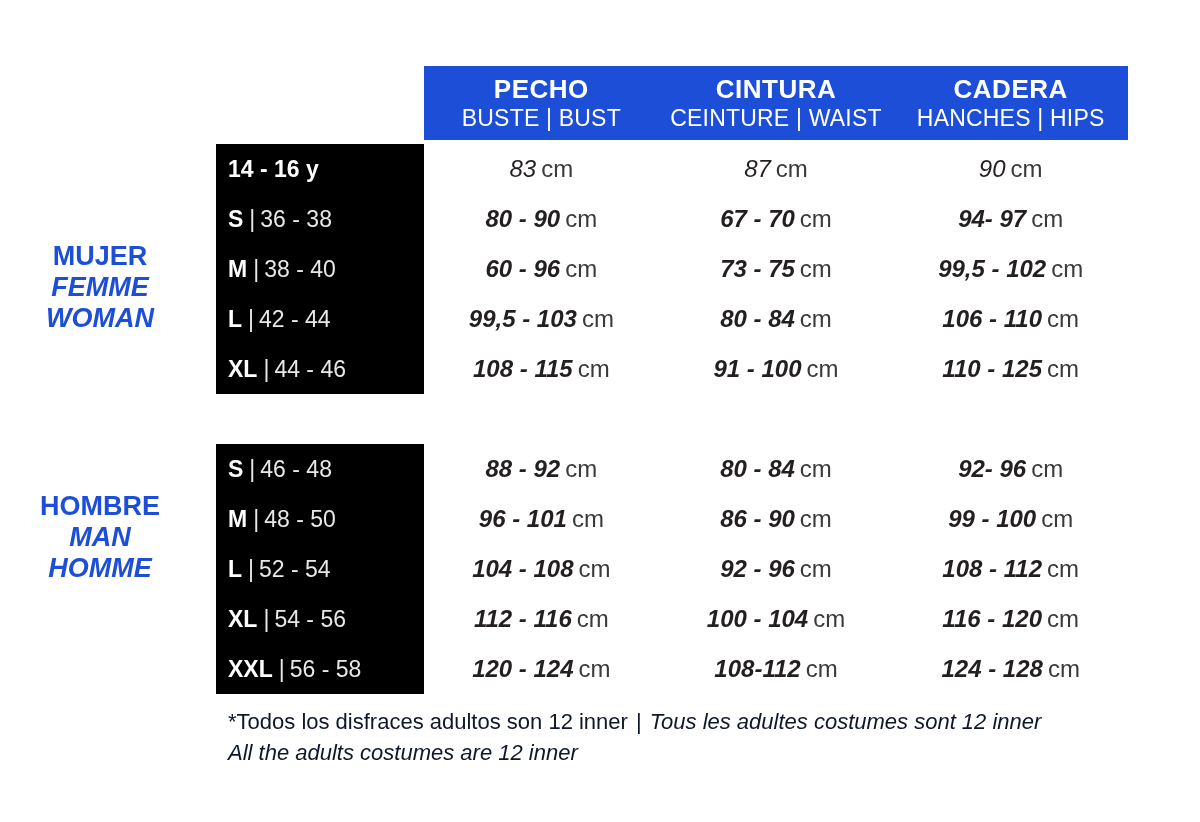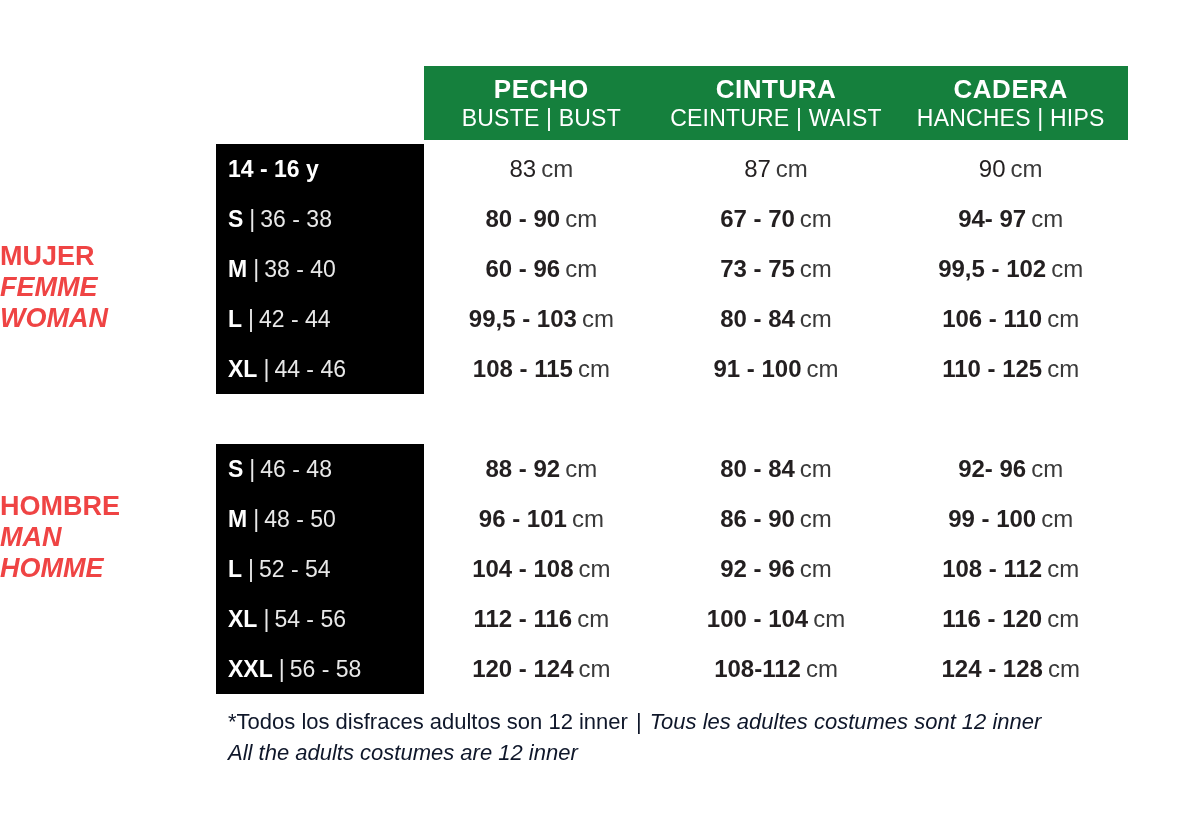--- a/index.html
+++ b/index.html
@@ -21,21 +21,21 @@
     inset: 0;
   }
 
   
   .header-band {
     position: absolute;
     left: 424px;
     top: 66px;
     width: 704px;
     height: 74px;
-    background: #15803d;
+    background: #1d4ed8;
     display: flex;
     align-items: center;
   }
   .header-cell {
     flex: 1 1 0;
     text-align: center;
     color: #ffffff;
     line-height: 1.05;
   }
   .header-cell .h-main {
@@ -49,25 +49,25 @@
     font-weight: normal;
     font-size: 23px;
     letter-spacing: 0.2px;
     margin-top: 2px;
   }
 
   
   .group-label {
     position: absolute;
     width: 200px;
-    text-align: left;
+    text-align: center;
     font-weight: bold;
     font-size: 27px;
     line-height: 1.14;
-    color: #ef4444;
+    color: #1d4ed8;
   }
   .group-label .line-italic {
     font-style: italic;
   }
 
   
   .size-block {
     position: absolute;
     background: #000000;
     width: 208px;
@@ -129,20 +129,21 @@
   }
   .row .m-cell {
     flex: 1 1 0;
     text-align: center;
     font-size: 24px;
     color: #231f20;
     white-space: nowrap;
   }
   .row .m-cell .val {
     font-weight: bold;
+    font-style: italic;
   }
   .row .m-cell .unit {
     font-weight: normal;
     margin-left: 5px;
     color: #3a3a3a;
   }
   .row.first-row .m-cell .val {
     font-weight: normal;
   }
 

